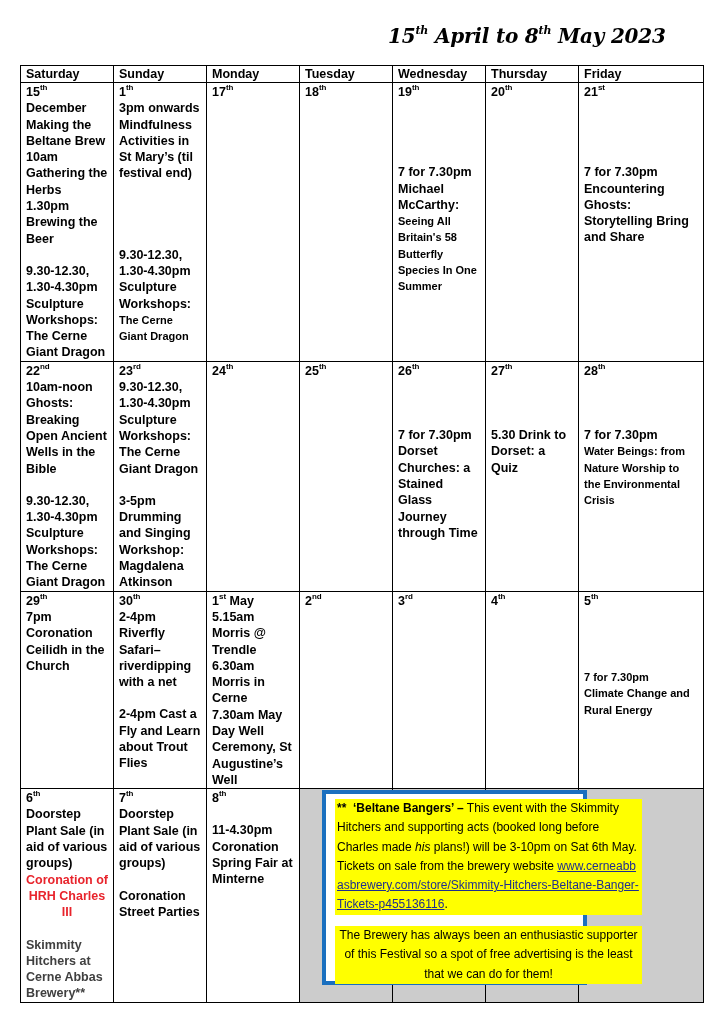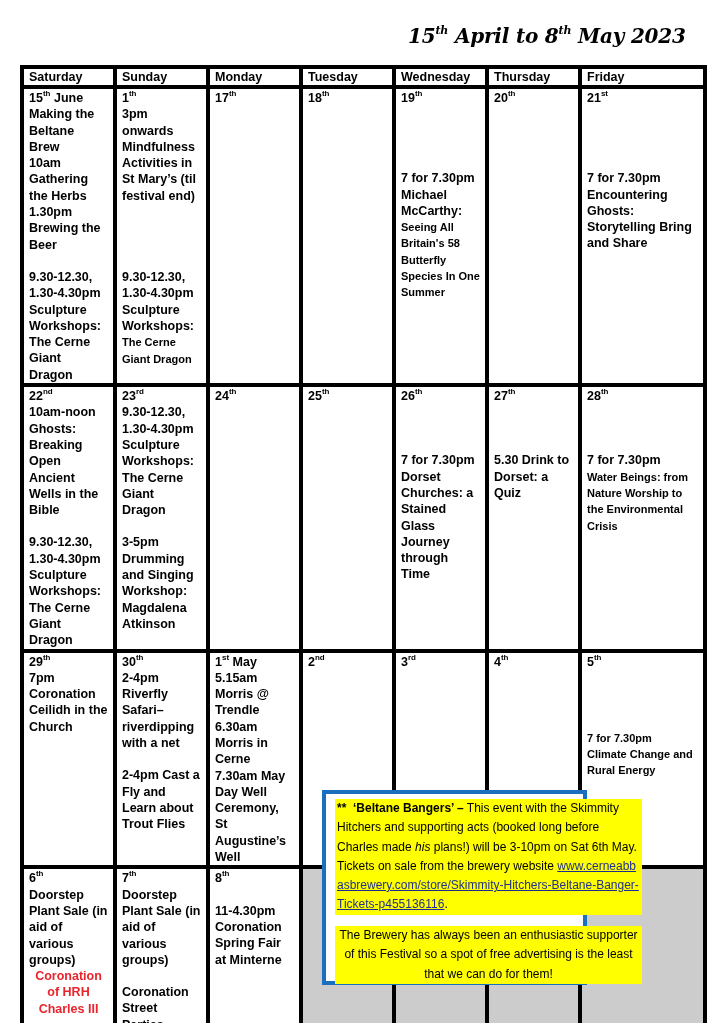--- a/index.html
+++ b/index.html
@@ -1,25 +1,25 @@
 <!DOCTYPE html>
 <html><head>
 <meta charset="utf-8">
 <style>
   html, body { margin:0; padding:0; background:#ffffff; }
   body { width:724px; height:1023px; position:relative; overflow:hidden; font-family:"Liberation Sans", sans-serif; color:#000; }
   .title-bar { position:absolute; top:22px; left:0; width:724px; height:34px; }
   .title-left { position:absolute; left:148px; top:2px; font-family:"DejaVu Serif", serif; font-style:italic; font-size:20px; font-weight:bold; letter-spacing:-0.2px; }
-  .title-right { position:absolute; left:408px; top:2px; font-family:"DejaVu Serif", serif; font-style:italic; font-size:20px; font-weight:bold; letter-spacing:-0.2px; }
+  .title-right { position:absolute; left:388px; top:2px; font-family:"DejaVu Serif", serif; font-style:italic; font-size:20px; font-weight:bold; letter-spacing:-0.2px; }
   .title-right sup, .title-left sup { font-size:11px; vertical-align:9px; }
 
   table.cal { position:absolute; left:20px; top:65px; border-collapse:collapse; table-layout:fixed; width:683px; }
   table.cal col.c0 { width:93px; } table.cal col.c1 { width:93px; } table.cal col.c2 { width:93px; }
   table.cal col.c3 { width:93px; } table.cal col.c4 { width:93px; } table.cal col.c5 { width:93px; } table.cal col.c6 { width:125px; }
-  table.cal th, table.cal td { border:4px solid #000000; vertical-align:top; padding:1px 5px 0 5px; font-family:"Liberation Sans", sans-serif; font-weight:bold; font-size:12.5px; line-height:16.3px; text-align:left; }
+  table.cal th, table.cal td { border:1px solid #000000; vertical-align:top; padding:1px 5px 0 5px; font-family:"Liberation Sans", sans-serif; font-weight:bold; font-size:12.5px; line-height:16.3px; text-align:left; }
   table.cal th { height:15px; font-size:12.5px; line-height:14px; padding-top:1px; }
   table.cal tr.wk1 td { height:259px; }
   table.cal tr.wk2 td { height:211px; }
   table.cal tr.wk3 td { height:184px; }
   table.cal tr.wk4 td { height:210px;margin-top:8px; }
   td.grey { background:#cccccc; }
   .date sup { font-size:8px; vertical-align:6px; line-height:0; }
   .small { font-size:11px; line-height:16.3px; }
   .smaller { font-size:11px; line-height:15px; }
   .gap { display:block; height:16px; }
@@ -59,21 +59,21 @@
       <th>Tuesday</th>
       <th>Wednesday</th>
       <th>Thursday</th>
       <th>Friday</th>
     </tr>
   </thead>
   <tbody>
 
     <tr class="wk1">
       <td>
-        <span class="date"><span>15</span><sup>th</sup><span> June</span></span><br>
+        <span class="date"><span>15</span><sup>th</sup><span> December</span></span><br>
         <span>Making the Beltane Brew</span><br>
         <span>10am Gathering the Herbs</span><br>
         <span>1.30pm Brewing the Beer</span>
         <span class="gap"></span>
         <span>9.30-12.30, 1.30-4.30pm Sculpture Workshops: The Cerne Giant Dragon</span>
       </td>
       <td>
         <span class="date"><span>1</span><sup>th</sup></span><br>
         <span>3pm onwards Mindfulness Activities in St Mary’s (til festival end)</span>
         <span class="spacer" style="height:65px"></span>

